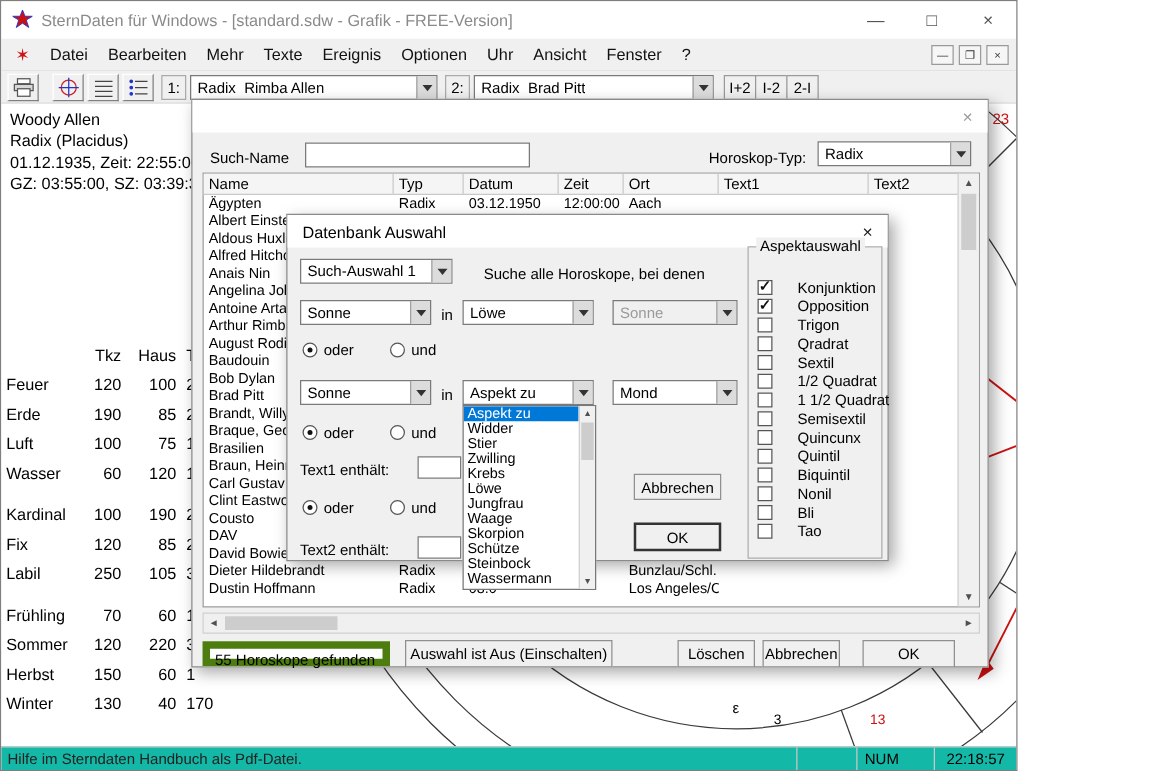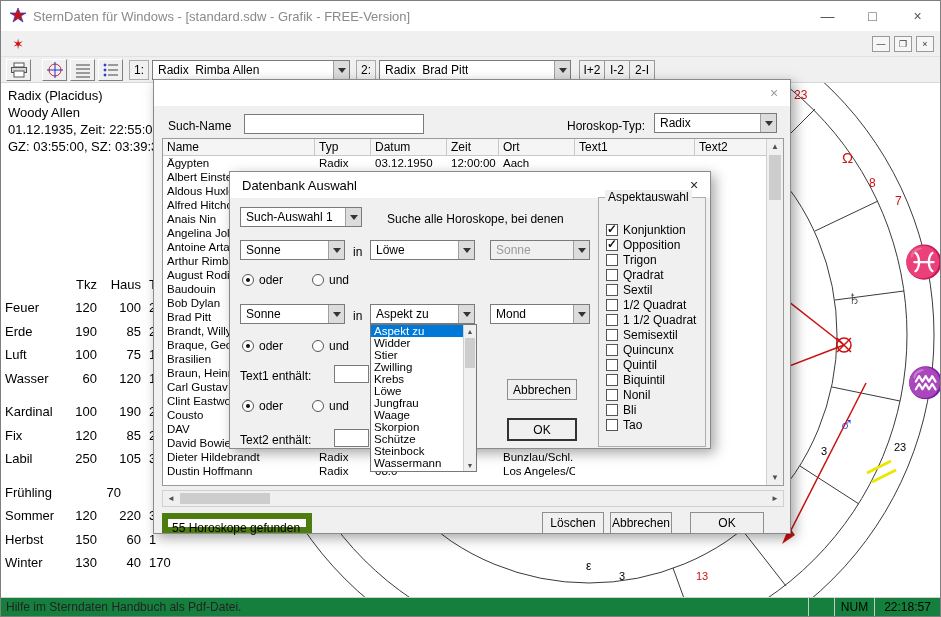--- a/index.html
+++ b/index.html
@@ -1,19 +1,19 @@
 <!DOCTYPE html>
 <html><head>
 <meta charset="utf-8">
 <style>
   * { margin:0; padding:0; box-sizing:border-box; }
   html,body { width:941px; height:617px; }
   body { font-family:"Liberation Sans", sans-serif; font-size:13px; color:#000; background:#fff; }
 
-  .window { position:relative; width:941px; height:617px; background:#fff; border:1px solid #7f7f7f; overflow:hidden;padding-left:45px; }
+  .window { position:relative; width:814px; height:617px; background:#fff; border:1px solid #7f7f7f; overflow:hidden;padding-left:45px; }
 
   
   .titlebar { position:absolute; top:0; left:0; right:0; height:30px; background:#fff; display:flex; align-items:center; }
   .app-icon { width:18px; height:18px; margin:0 6px 0 8px; display:flex; align-items:center; justify-content:center; }
   .title-text { color:#8a8a8a; font-size:13px; white-space:nowrap; }
   .caption-buttons { position:absolute; right:0; top:0; height:30px; display:flex; }
   .cap-btn { width:45px; height:30px; display:flex; align-items:center; justify-content:center; color:#555; font-size:14px; }
 
   
   .menubar { position:absolute; top:30px; left:0; right:0; height:26px; background:#f0f0f0; display:flex; align-items:center; border-bottom:1px solid #e2e2e2; }
@@ -59,21 +59,21 @@
 
   .chart-info { position:absolute; left:7px; top:4px; line-height:17px; font-size:13px; }
   .element-table { position:absolute; left:4px; top:194px; width:190px; font-size:13px; }
   .el-head, .el-row { display:grid; grid-template-columns:62px 30px 44px 40px; }
   .el-head span:nth-child(2), .el-head span:nth-child(3),
   .el-row span:nth-child(2), .el-row span:nth-child(3) { text-align:right; }
   .el-head span:nth-child(4), .el-row span:nth-child(4) { text-align:left; padding-left:8px; }
   .el-rows { position:absolute; left:0; top:19px; width:190px; }
   .el-row { height:23.5px; line-height:23.5px; }
   .el-rows .el-row:nth-child(5) { margin-top:10px; }
-  .el-rows .el-row:nth-child(8) { margin-top:10px;gap:24px; }
+  .el-rows .el-row:nth-child(8) { margin-top:10px; }
 
   
   .dialog { position:absolute; background:#f0f0f0; border:1px solid #8a8a8a; box-shadow:4px 4px 12px rgba(0,0,0,.35); overflow:visible; }
   .dlg-title { height:26px; background:#fff; display:flex; align-items:center; padding-left:12px; font-size:13px; position:relative; }
   .dlg-title .dlg-close { position:absolute; right:0; top:0; width:32px; height:26px; display:flex; align-items:center; justify-content:center; font-size:14px; }
   .db-dialog { left:152px; top:78px; width:638px; height:455px; z-index:5; }
   .db-dialog .dlg-title { color:#9b9b9b; }
   .db-dialog .dlg-close { color:#9b9b9b; }
   .aus-dialog { left:228px; top:170px; width:482px; height:278px; z-index:10; }
   .aus-dialog .dlg-title { color:#000; }
@@ -111,28 +111,28 @@
   .ddl-items { position:absolute; left:0; top:0; right:13px; bottom:0; overflow:hidden; }
   .ddl-item { height:12px; line-height:12px; font-size:11.5px; padding-left:3px; white-space:nowrap; overflow:hidden; }
   .ddl-item.selected { background:#0078d7; color:#fff; }
   .ddl-scroll { position:absolute; right:0; top:0; bottom:0; width:13px; background:#f0f0f0; border-left:1px solid #d0d0d0; }
   .ddl-scroll .varrow { height:12px; font-size:7px; }
   .ddl-scroll .vthumb { top:13px; height:30px; left:1px; right:1px; }
 
   .groupbox { position:absolute; left:368px; top:25px; width:108px; height:250px; border:1px solid #adadad; }
   .group-title { position:absolute; top:-8px; left:6px; background:#f0f0f0; padding:0 3px; font-size:12px; }
   .chk-list { position:absolute; left:7px; top:24px; }
-  .chk { display:flex; align-items:center; gap:5px; height:15px; font-size:12px; white-space:nowrap; }
+  .chk { display:flex; align-items:center; gap:20px; height:15px; font-size:12px; white-space:nowrap; }
   .box { width:12px; height:12px; background:#fff; border:1px solid #555; position:relative; flex:0 0 12px; }
   .chk.checked .box::after { content:"✓"; position:absolute; left:0; top:-3px; font-size:12px; font-weight:bold; color:#111; }
 
   .found-box { position:absolute; left:8px; top:433px; width:150px; height:20px; background:#fff; border:6px solid #4d7c0f; font-size:12px; line-height:18px; padding-left:4px; }
 
   
-  .statusbar { position:absolute; left:0; right:0; bottom:0; height:19px; background:#15803d; border-top:1px solid #d0d0d0; display:flex; align-items:center; font-size:12px; }
+  .statusbar { position:absolute; left:0; right:0; bottom:0; height:19px; background:#14b8a6; border-top:1px solid #d0d0d0; display:flex; align-items:center; font-size:12px;gap:22px; }
   .sb-help { flex:1; padding-left:5px; color:#222; white-space:nowrap; }
   .sb-panel { border-left:1px solid #c8c8c8; height:100%; display:flex; align-items:center; justify-content:center; }
   .sb-empty { width:26px; }
   .sb-num { width:40px; }
   .sb-time { width:66px; }
 </style>
 </head>
 <body>
 
 <div class="window">
@@ -146,20 +146,33 @@
     <span class="title-text">SternDaten für Windows - [standard.sdw - Grafik - FREE-Version]</span>
     <div class="caption-buttons">
       <span class="cap-btn">—</span>
       <span class="cap-btn">□</span>
       <span class="cap-btn">×</span>
     </div>
   </div>
 
   <div class="menubar">
     <span class="menu-star">✶</span>
+    <div class="menu-items">
+
+    <span class="menu-item">Datei</span>
+        <span class="menu-item">Bearbeiten</span>
+        <span class="menu-item">Mehr</span>
+        <span class="menu-item">Texte</span>
+        <span class="menu-item">Ereignis</span>
+        <span class="menu-item">Optionen</span>
+        <span class="menu-item">Uhr</span>
+        <span class="menu-item">Ansicht</span>
+        <span class="menu-item">Fenster</span>
+        <span class="menu-item">?</span>
+      </div>
     <div class="mdi-buttons">
       <span class="mdi-btn">—</span>
       <span class="mdi-btn">❐</span>
       <span class="mdi-btn">×</span>
     </div>
   </div>
 
   <div class="toolbar">
     <span class="tbtn first">
       <svg width="18" height="16">
@@ -256,22 +269,22 @@
     <div class="zg zg-aqu">♒</div>
     <div class="zg zg-mar">♂</div>
     <div class="zg zg-3a">3</div>
     <div class="zg zg-23b">23</div>
     <div class="zg zg-eps">ε</div>
     <div class="zg zg-3b">3</div>
     <div class="zg zg-13">13</div>
 
     <div class="chart-info">
 
-    <div class="info-line">Radix (Placidus)</div>
-        <div class="info-line">Woody Allen</div>
+    <div class="info-line">Woody Allen</div>
+        <div class="info-line">Radix (Placidus)</div>
         <div class="info-line">01.12.1935, Zeit: 22:55:00</div>
         <div class="info-line">GZ: 03:55:00, SZ: 03:39:3</div>
       </div>
 
     <div class="element-table">
       <div class="el-head">
         <span></span>
         <span>Tkz</span>
         <span>Haus</span>
         <span>T</span>
@@ -569,20 +582,21 @@
       </div>
     </div>
 
     <div class="hscroll">
       <div class="harrow left">◄</div>
       <div class="hthumb"></div>
       <div class="harrow right">►</div>
     </div>
 
     <div class="found-box">55 Horoskope gefunden</div>
+    <div class="btn" style="left:170px; top:432px; width:166px; height:22px;">Auswahl ist Aus (Einschalten)</div>
     <div class="btn" style="left:388px; top:432px; width:62px; height:22px;">Löschen</div>
     <div class="btn" style="left:456px; top:432px; width:62px; height:22px;">Abbrechen</div>
     <div class="btn" style="left:536px; top:432px; width:74px; height:22px;">OK</div>
   </div>
 
   <div class="dialog aus-dialog">
     <div class="dlg-title">
       <span>Datenbank Auswahl</span>
       <span class="dlg-close">×</span>
     </div>

